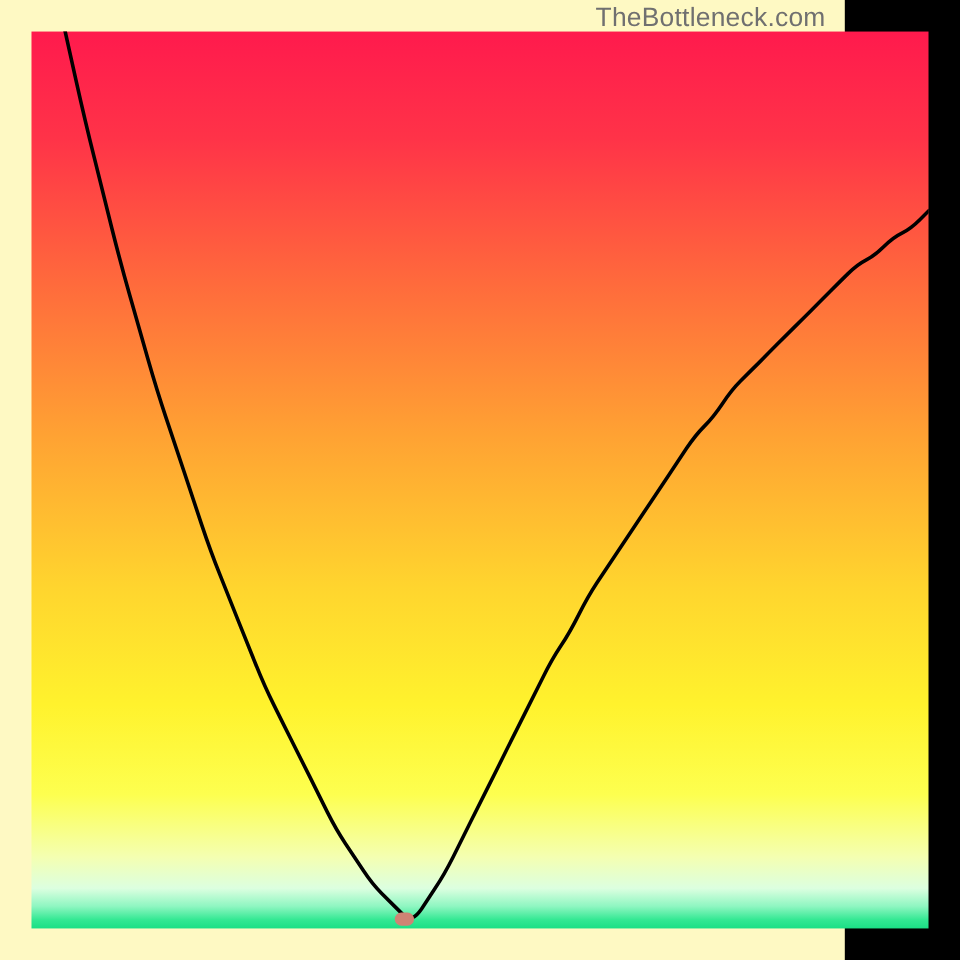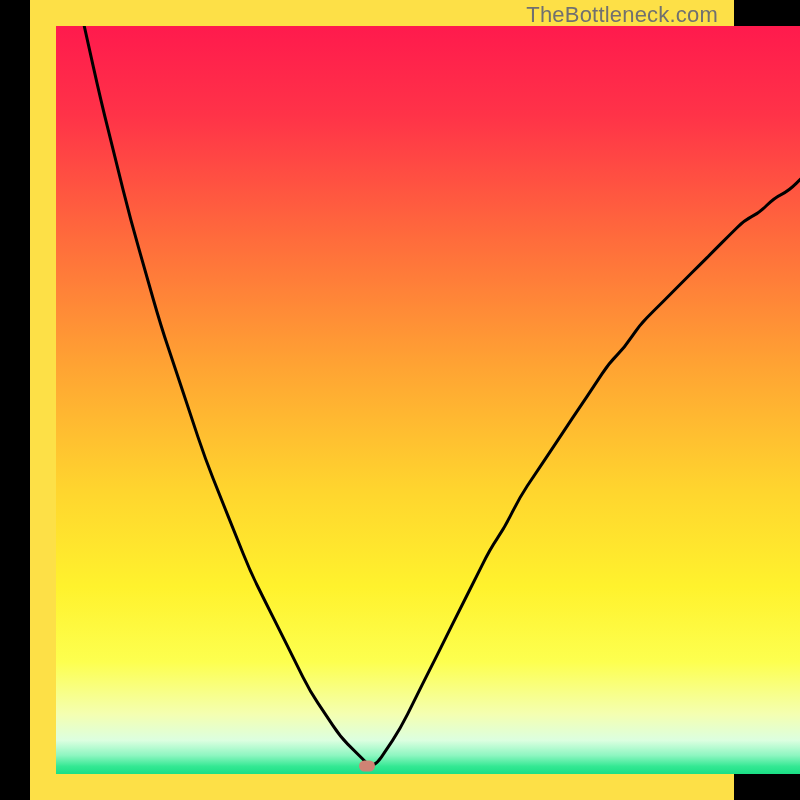--- a/index.html
+++ b/index.html
@@ -8,22 +8,21 @@
     width: 800px;
     height: 800px;
     background: #000;
     overflow: hidden;
     font-family: Arial, Helvetica, sans-serif;
   }
   .frame {
     position: relative;
     width: 704px;
     height: 800px;
-    background: #fde047;
-    margin-left: 30px;
+    background: #fef9c3;
   }
   .watermark {
     position: absolute;
     top: 2px;
     right: 16px;
     color: #707070;
     font-size: 22px;
     font-weight: 500;
     letter-spacing: 0.2px;
     z-index: 10;

